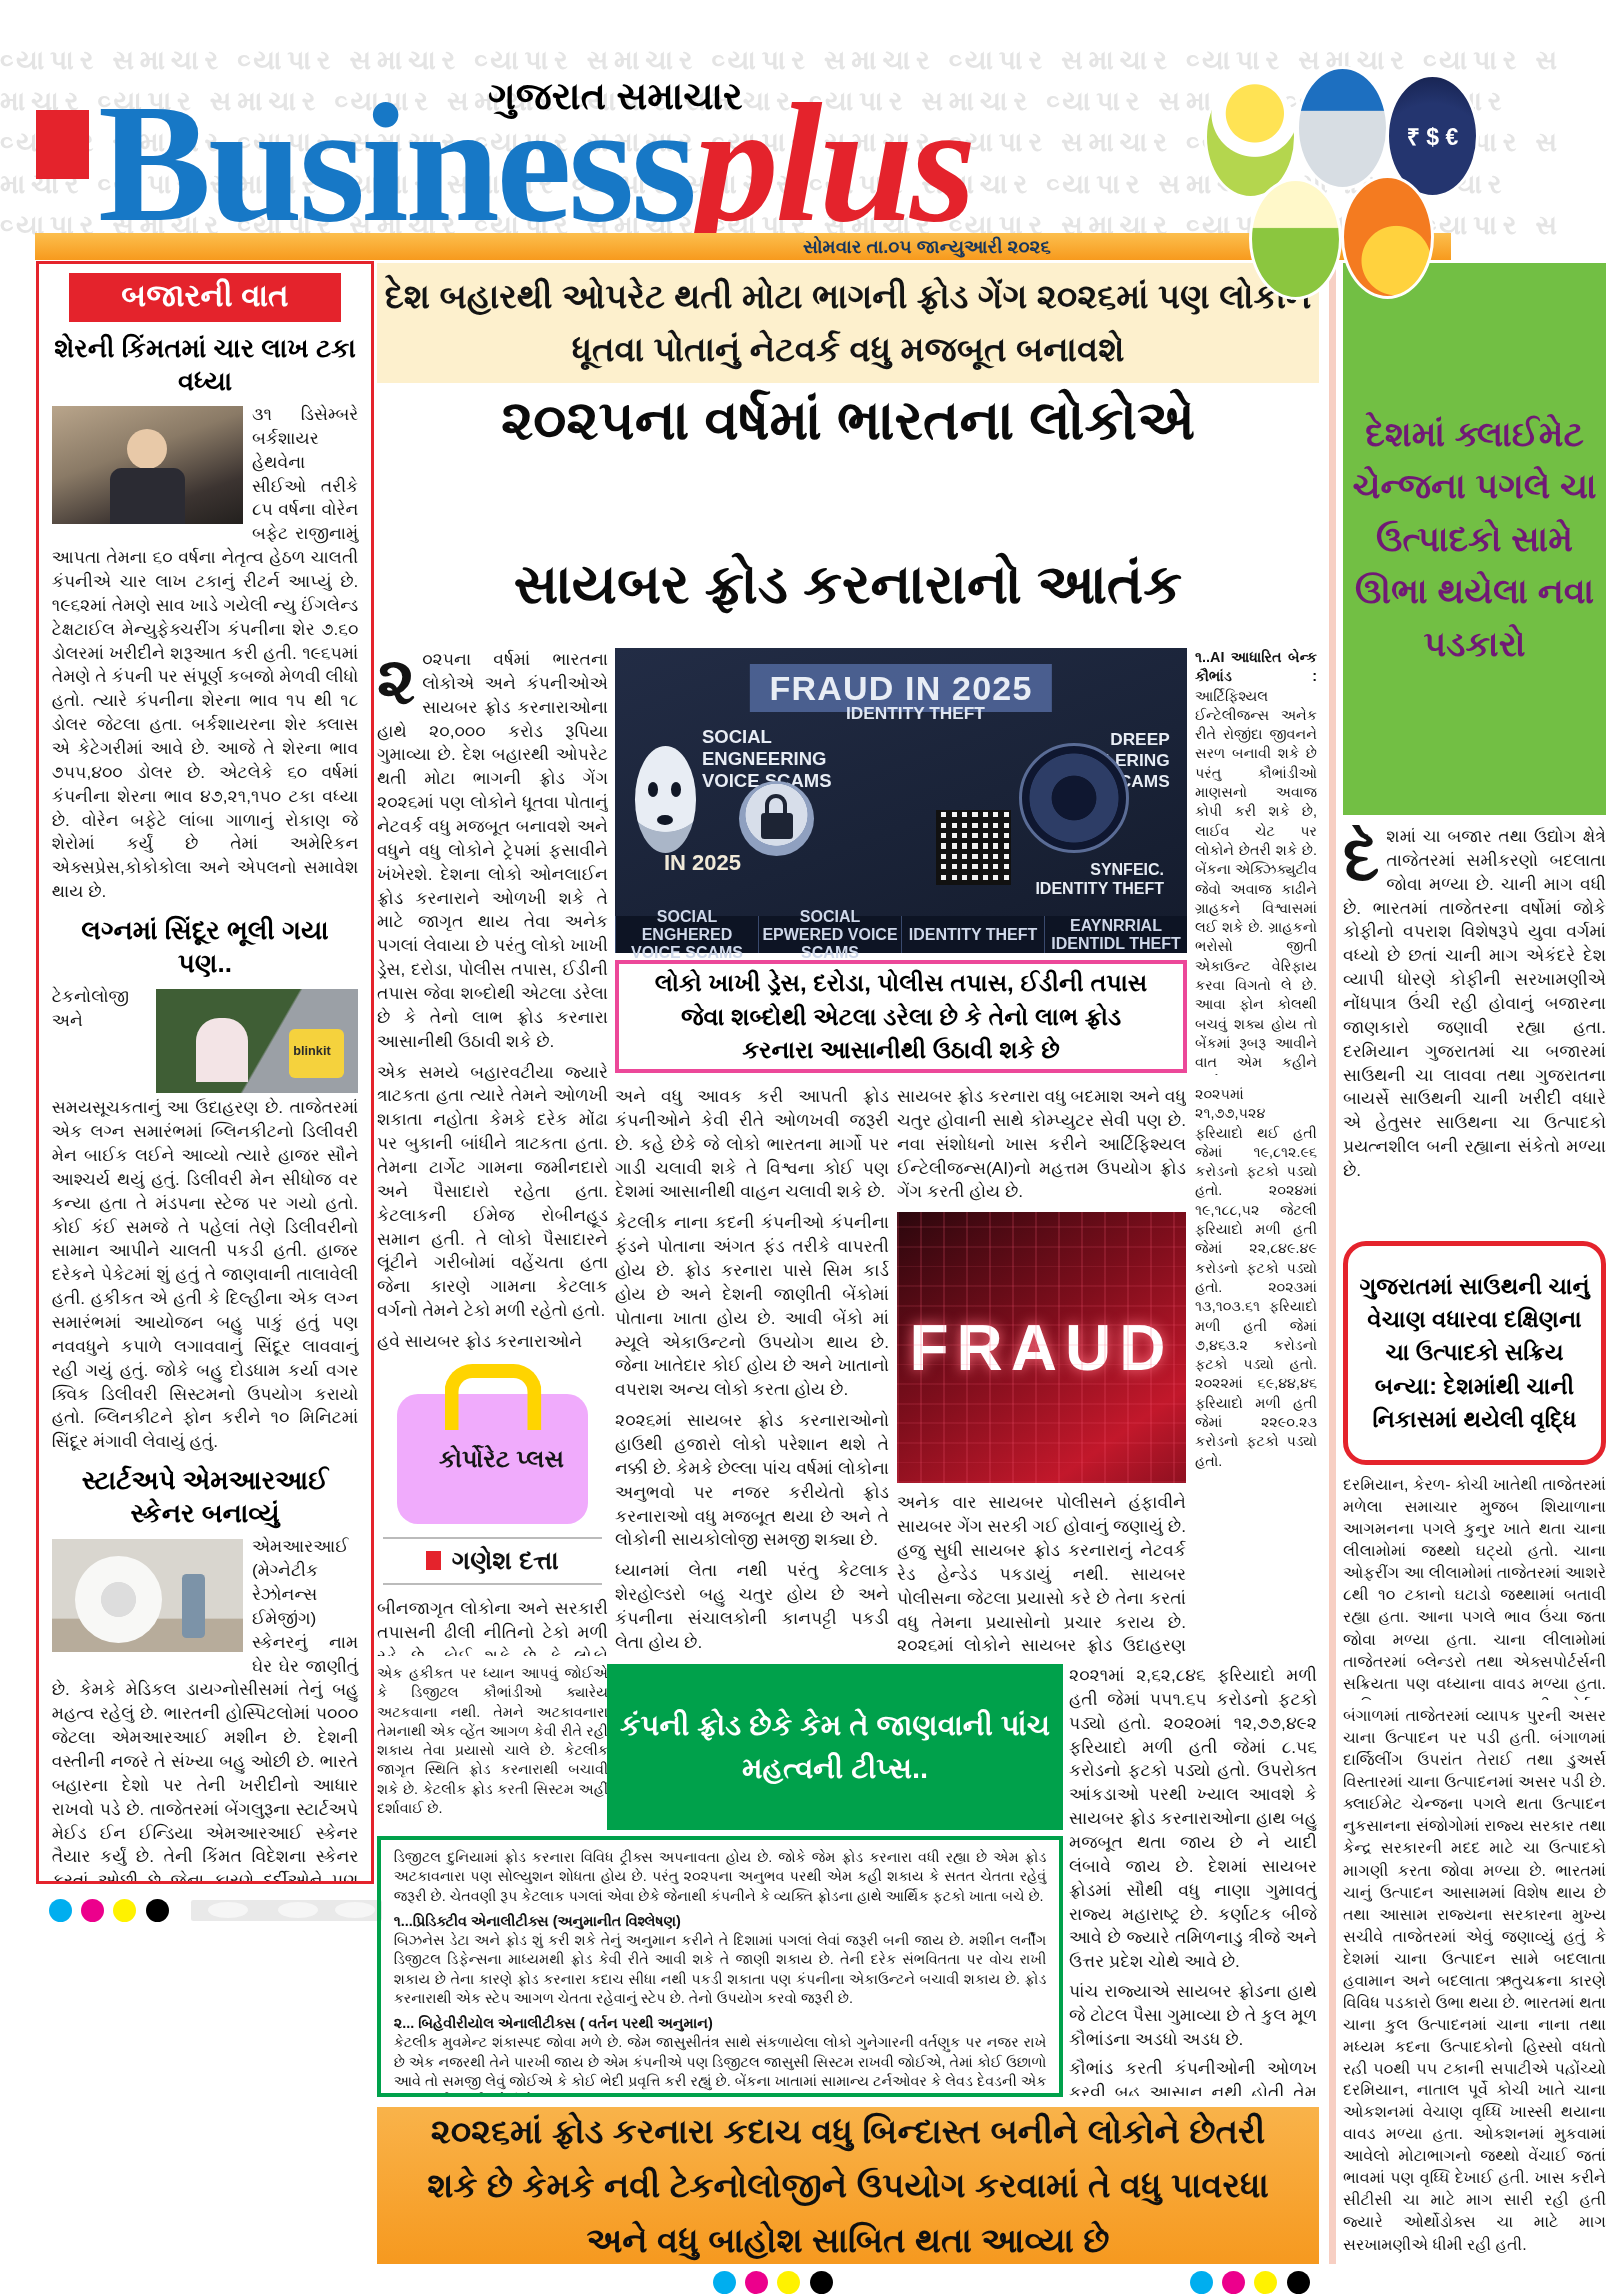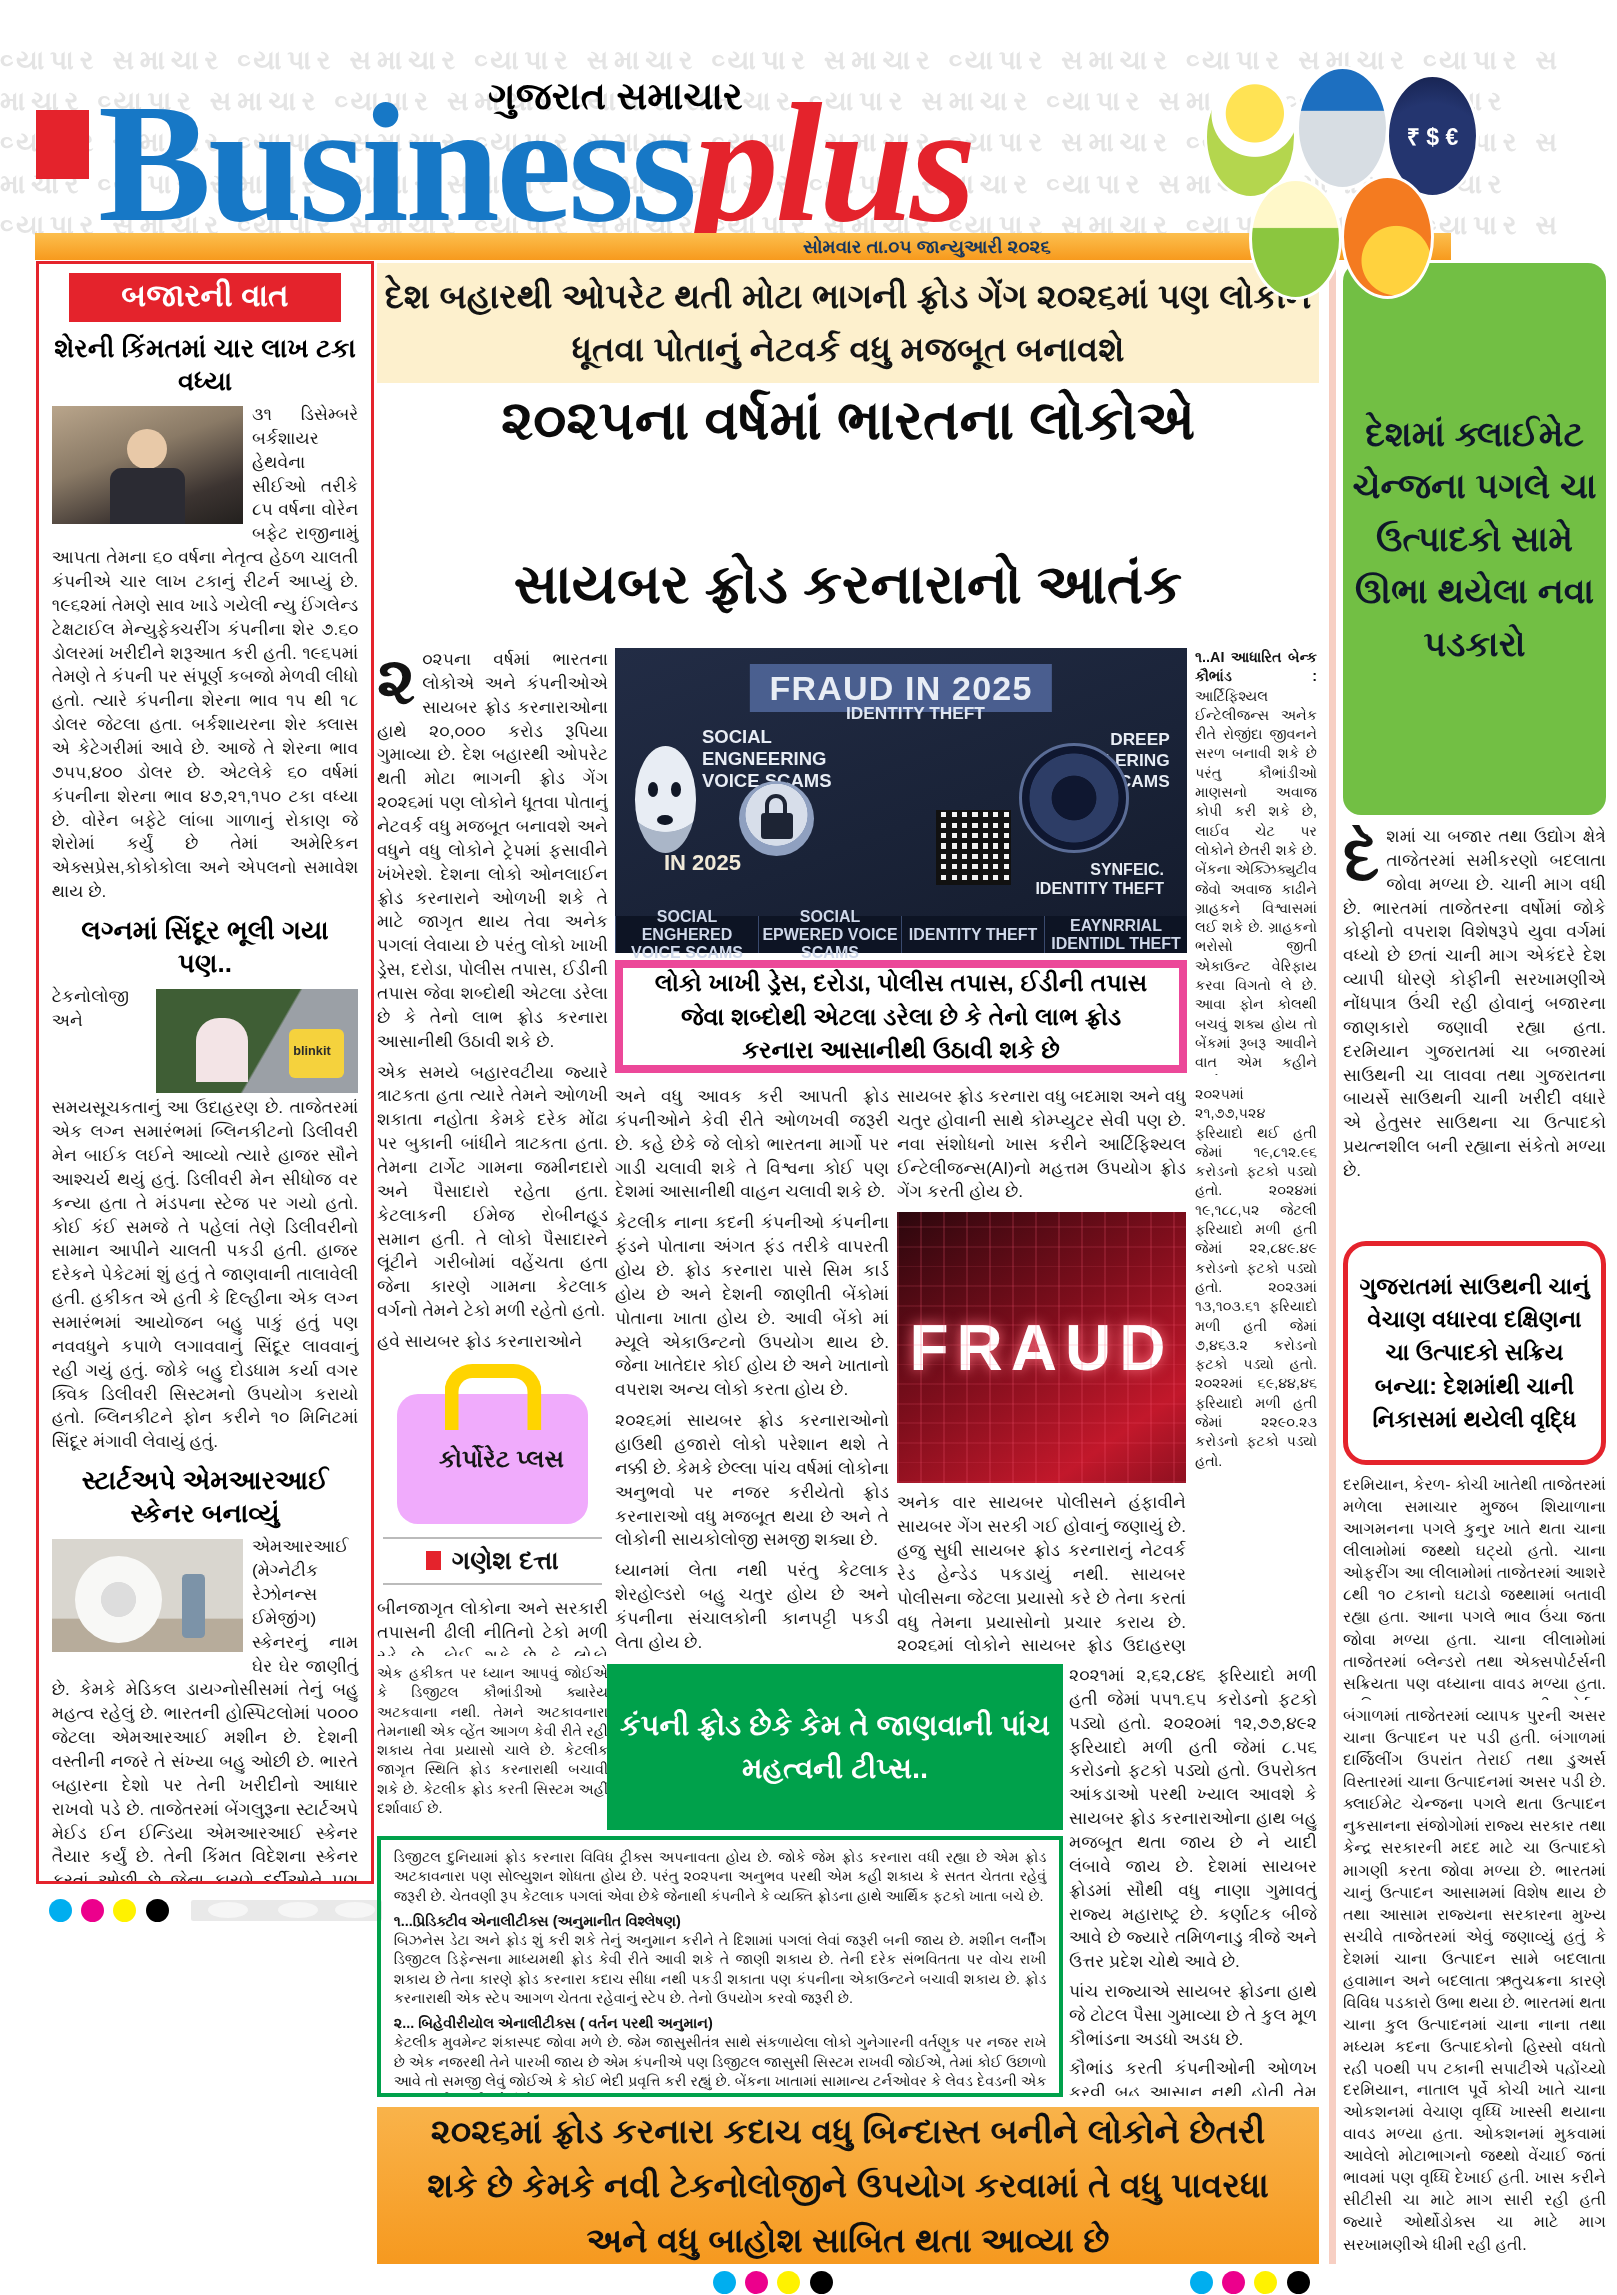--- a/index.html
+++ b/index.html
@@ -21,21 +21,21 @@
            padding:4.6px 0 8px;margin:0 17.3px 9.2px;}
   .lh2{font-size:26px;font-weight:bold;text-align:center;line-height:1.25;margin:10.4px 0 5.8px;color:#000;}
   .gbody{font-size:17.3px;line-height:1.38;text-align:justify;color:#131313;}
   .gsm{font-size:14.4px;line-height:1.34;text-align:justify;color:#131313;}
   .photo{position:relative;overflow:hidden;background:#999;}
   .plabel{position:absolute;color:#fff;font-weight:bold;}
   .kicker{background:#fdf0cd;display:flex;align-items:center;justify-content:center;text-align:center;
           font-weight:bold;font-size:34px;line-height:1.55;color:#141414;}
   .h1line{font-weight:bold;text-align:center;color:#0b0b0b;}
   .redband{background:#e4232c;color:#fff;display:flex;align-items:center;justify-content:center;font-weight:bold;}
-  .pullquote{border:8px solid #ec4899;display:flex;align-items:center;justify-content:center;text-align:center;
+  .pullquote{border:4px solid #ec4899;display:flex;align-items:center;justify-content:center;text-align:center;
              font-weight:bold;font-size:24px;line-height:1.4;padding:5.8px 23px;box-sizing:border-box;color:#000;}
   .dc{float:left;font-size:65px;line-height:.85;font-weight:bold;padding:4.6px 7px 0 0;}
   .brief{position:relative;width:173px;height:130px;background:#f0abfc;border-radius:21px;margin:40px auto 0;
          display:flex;align-items:center;justify-content:center;padding-left:18px;}
   .brief .handle{position:absolute;top:-30px;left:50%;transform:translateX(-50%);width:69px;height:52px;
                  border:14px solid #ffd400;border-bottom:none;border-radius:28px 28px 0 0;}
   .brief .lbl{font-size:24px;font-weight:bold;color:#161616;}
   .bylinerow{border-top:2.9px solid #bbb;border-bottom:2.9px solid #bbb;margin:12.7px 5.8px;padding:7px 0;
              display:flex;align-items:center;justify-content:center;gap:10.4px;}
   .bylinerow .sq{width:15px;height:19.6px;background:#e4232c;}
@@ -61,22 +61,22 @@
       background:repeating-linear-gradient(90deg,rgba(255,90,120,.18) 0 2.3px,transparent 2.3px 23px),
                  repeating-linear-gradient(0deg,rgba(255,90,120,.12) 0 1.7px,transparent 1.7px 19.6px);}
   .fraudword{font-size:64px;font-weight:bold;color:#fff;letter-spacing:8px;text-shadow:0 0 14px #ff7080;}
   .greentitle{background:#00a14b;color:#fff;display:flex;align-items:center;justify-content:center;text-align:center;
               font-weight:bold;font-size:29px;line-height:1.5;}
   .tipsbox{border:4px solid #00a14b;box-sizing:border-box;padding:8px 12.7px;overflow:hidden;}
   .tipsbox p{margin:0 0 5.8px;}
   .tipttl{font-weight:bold;}
   .bottomband{background:linear-gradient(180deg,#f9b34a,#f6991f);display:flex;align-items:center;justify-content:center;
               text-align:center;font-weight:bold;font-size:34px;line-height:1.6;color:#101010;padding:0 29px;box-sizing:border-box;}
-  .greenbox{background:#72bf44;color:#0f172a;display:flex;align-items:center;justify-content:center;text-align:center;
-            font-weight:bold;font-size:35px;line-height:1.5;padding:0 9.2px;box-sizing:border-box;border-radius:18px;}
+  .greenbox{background:#72bf44;color:#701a75;display:flex;align-items:center;justify-content:center;text-align:center;
+            font-weight:bold;font-size:35px;line-height:1.5;padding:0 9.2px;box-sizing:border-box;}
   .redround{border:5.2px solid #e4232c;border-radius:23px;display:flex;align-items:center;justify-content:center;
             text-align:center;font-weight:bold;font-size:23px;line-height:1.45;padding:7px 10.4px;box-sizing:border-box;color:#000;}
   .pinkrule{background:#f7cfc3;}
   .clip{overflow:hidden;}
   .dot{width:23px;height:23px;border-radius:50%;display:inline-block;margin-right:9.2px;}
   .graybar{background:#e9e9e9;border-radius:2.3px;position:relative;}
   .graybar i{position:absolute;top:2.3px;width:40px;height:16px;border-radius:50%;background:#f6f6f6;}
 </style>
 </head>
 <body>

